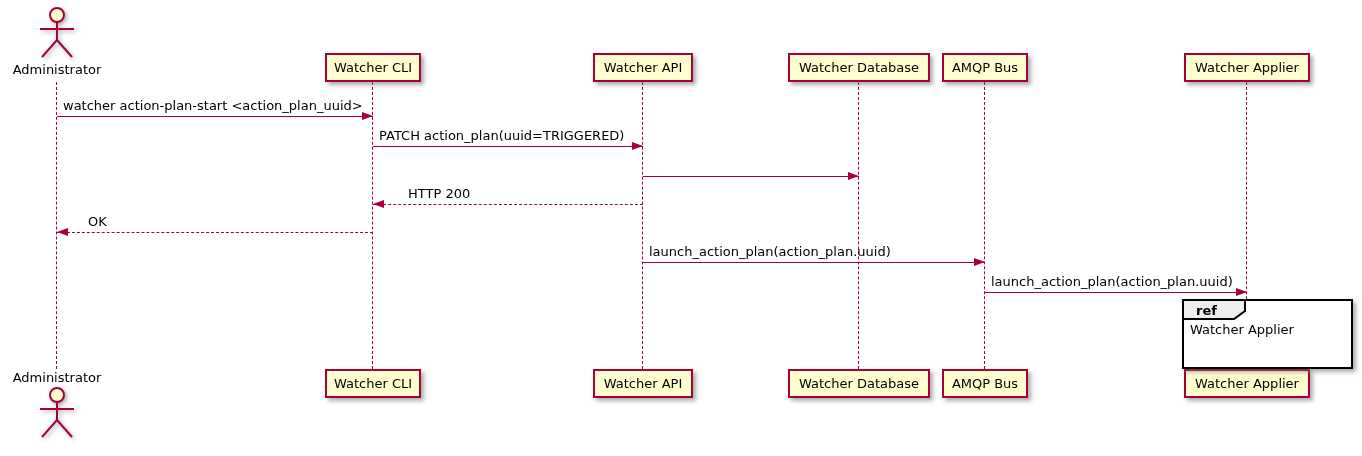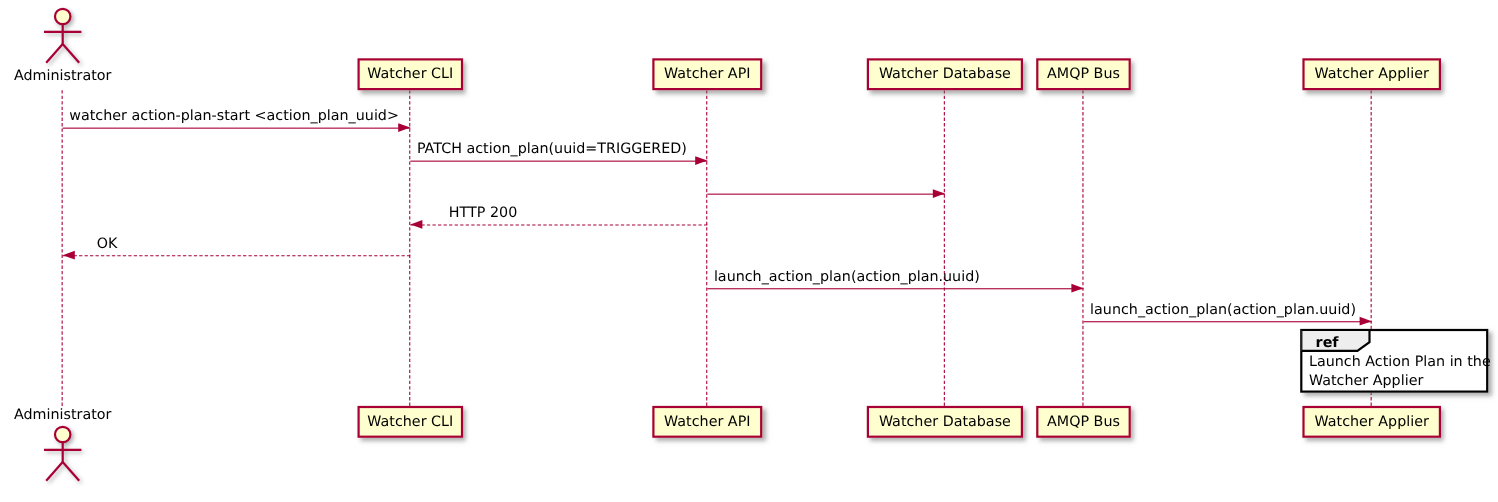--- a/index.html
+++ b/index.html
@@ -142,23 +142,22 @@
     <div class="mlabel" style="left: 388px; top: 186px; margin-left: 20px;">HTTP 200</div>
     <div class="mline" style="left: 57px; top: 232px; width: 316px; border-top-style: dashed;"></div>
     <div class="ahead" style="top: 228px; border-top: 4px solid transparent; border-bottom: 4px solid transparent; left: 57px; border-right: 11px solid rgb(168, 0, 54);"></div>
     <div class="mlabel" style="left: 88px; top: 214px;">OK</div>
     <div class="mline" style="left: 643px; top: 262px; width: 342px; border-top-style: solid;"></div>
     <div class="ahead" style="top: 258px; border-top: 4px solid transparent; border-bottom: 4px solid transparent; left: 974px; border-left: 11px solid rgb(168, 0, 54);"></div>
     <div class="mlabel" style="left: 649px; top: 244px;">launch_action_plan(action_plan.uuid)</div>
     <div class="mline" style="left: 985px; top: 292px; width: 262px; border-top-style: solid;"></div>
     <div class="ahead" style="top: 288px; border-top: 4px solid transparent; border-bottom: 4px solid transparent; left: 1236px; border-left: 11px solid rgb(168, 0, 54);"></div>
     <div class="mlabel" style="left: 991px; top: 274px;">launch_action_plan(action_plan.uuid)</div>
-    <div class="refbox" style="left: 1182px; top: 299px; width: 171px; height: 58px; background: rgb(255, 255, 255); border-color: rgb(0, 0, 0);">
+    <div class="refbox" style="left: 1182px; top: 299px; width: 171px; height: 70px; background: rgb(255, 255, 255); border-color: rgb(0, 0, 0);">
       <svg width="64" height="20" class="reftab">
         <polygon points="0,0 62,0 62,11 51,19 0,19" fill="#EEEEEE" stroke="#000000" stroke-width="2"></polygon>
         <text x="13" y="15" font-size="13" font-weight="bold" fill="#000000">ref</text>
       </svg>
       <div class="refbody">
-        <div>Launch Action Plan in the</div>
         <div>Watcher Applier</div>
       </div>
     </div>
   </div>
 
 </body></html>

